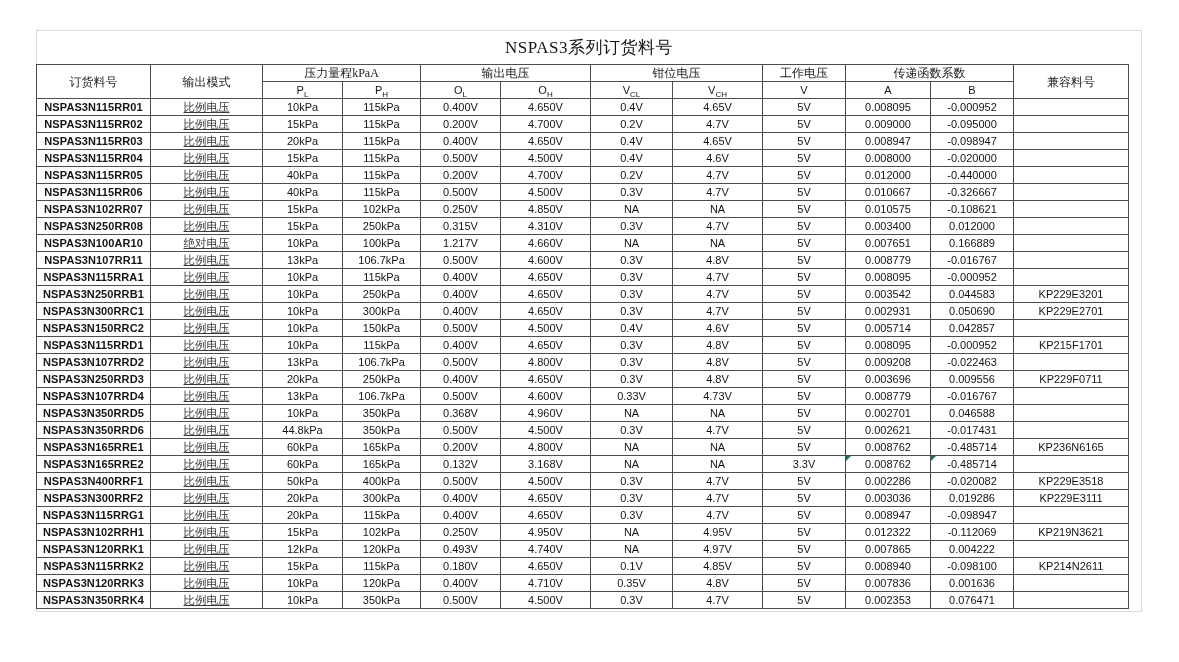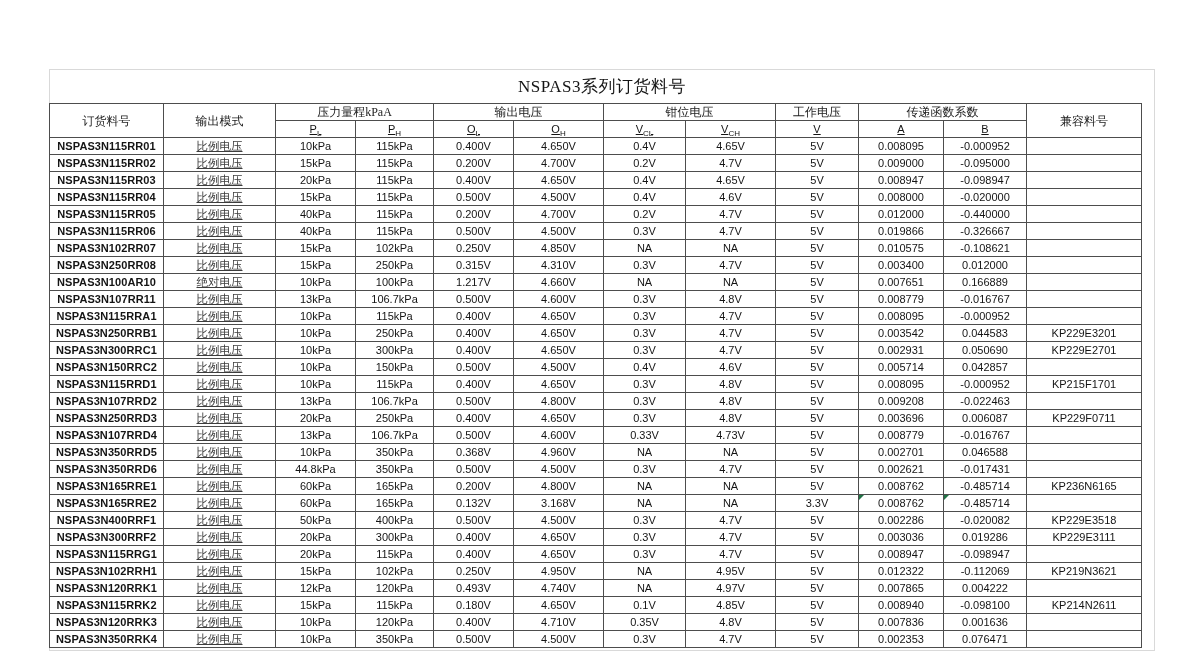--- a/index.html
+++ b/index.html
@@ -2,22 +2,22 @@
 <html style="--green-flag: #217346;"><head>
 <meta charset="utf-8">
 <style>
   html,body{margin:0;padding:0;}
   body{
     width:1179px;height:662px;background:#ffffff;position:relative;
     font-family:"Liberation Sans","DejaVu Sans",sans-serif;
     -webkit-font-smoothing:antialiased;
   }
   .sheet{
-    position:absolute;left:49px;top:30px;width:1106px;height:582px;
-    border:1px solid #d9d9d9;background:#ffffff;box-sizing:border-box;margin-top:39px;
+    position:absolute;left:36px;top:30px;width:1106px;height:582px;
+    border:1px solid #d9d9d9;background:#ffffff;box-sizing:border-box;
   }
   .title-row{
     height:33px;display:flex;align-items:center;justify-content:center;
     font-family:"Liberation Serif","DejaVu Serif",serif;
     font-size:17px;color:#141414;letter-spacing:0.5px;
   }
   table.order-table{
     border-collapse:collapse;table-layout:fixed;width:1092px;
     margin-left:-1px; 
     padding-left:47px;
@@ -26,21 +26,21 @@
     border:1px solid #4d4d4d;
     height:16px;line-height:16px;
     padding:0 2px;text-align:center;vertical-align:middle;
     font-size:11px;color:#141414;
     overflow:hidden;white-space:nowrap;box-sizing:border-box;
   }
   .order-table th.cn{
     font-family:"Liberation Serif","DejaVu Serif",serif;
     font-size:12px;font-weight:400;color:#222222;
   }
-  .order-table th.sub-h{font-weight:400;font-size:11px;text-decoration:underline;}
+  .order-table th.sub-h{font-weight:400;font-size:11px;}
   .order-table th.sub-h sub{font-size:8px;line-height:0;}
   td.c-part{font-weight:700;letter-spacing:0.1px;}
   td.c-mode{
     font-family:"Liberation Serif","DejaVu Serif",serif;
     color:#3d3d3d;font-size:11.5px;text-decoration:underline;
   }
   td.green-flag{position:relative;}
   td.green-flag::before{
     content:"";position:absolute;left:0;top:0;width:0;height:0;
     border-top:5px solid var(--green-flag,#217346);
@@ -165,21 +165,21 @@
         <tr>
           <td class="c-part">NSPAS3N115RR06</td>
           <td class="c-mode">比例电压</td>
           <td>40kPa</td>
           <td>115kPa</td>
           <td>0.500V</td>
           <td>4.500V</td>
           <td>0.3V</td>
           <td>4.7V</td>
           <td>5V</td>
-          <td>0.019866</td>
+          <td>0.010667</td>
           <td>-0.326667</td>
           <td></td>
         </tr>
         <tr>
           <td class="c-part">NSPAS3N102RR07</td>
           <td class="c-mode">比例电压</td>
           <td>15kPa</td>
           <td>102kPa</td>
           <td>0.250V</td>
           <td>4.850V</td>
@@ -320,21 +320,21 @@
           <td class="c-part">NSPAS3N250RRD3</td>
           <td class="c-mode">比例电压</td>
           <td>20kPa</td>
           <td>250kPa</td>
           <td>0.400V</td>
           <td>4.650V</td>
           <td>0.3V</td>
           <td>4.8V</td>
           <td>5V</td>
           <td>0.003696</td>
-          <td>0.006087</td>
+          <td>0.009556</td>
           <td>KP229F0711</td>
         </tr>
         <tr>
           <td class="c-part">NSPAS3N107RRD4</td>
           <td class="c-mode">比例电压</td>
           <td>13kPa</td>
           <td>106.7kPa</td>
           <td>0.500V</td>
           <td>4.600V</td>
           <td>0.33V</td>

